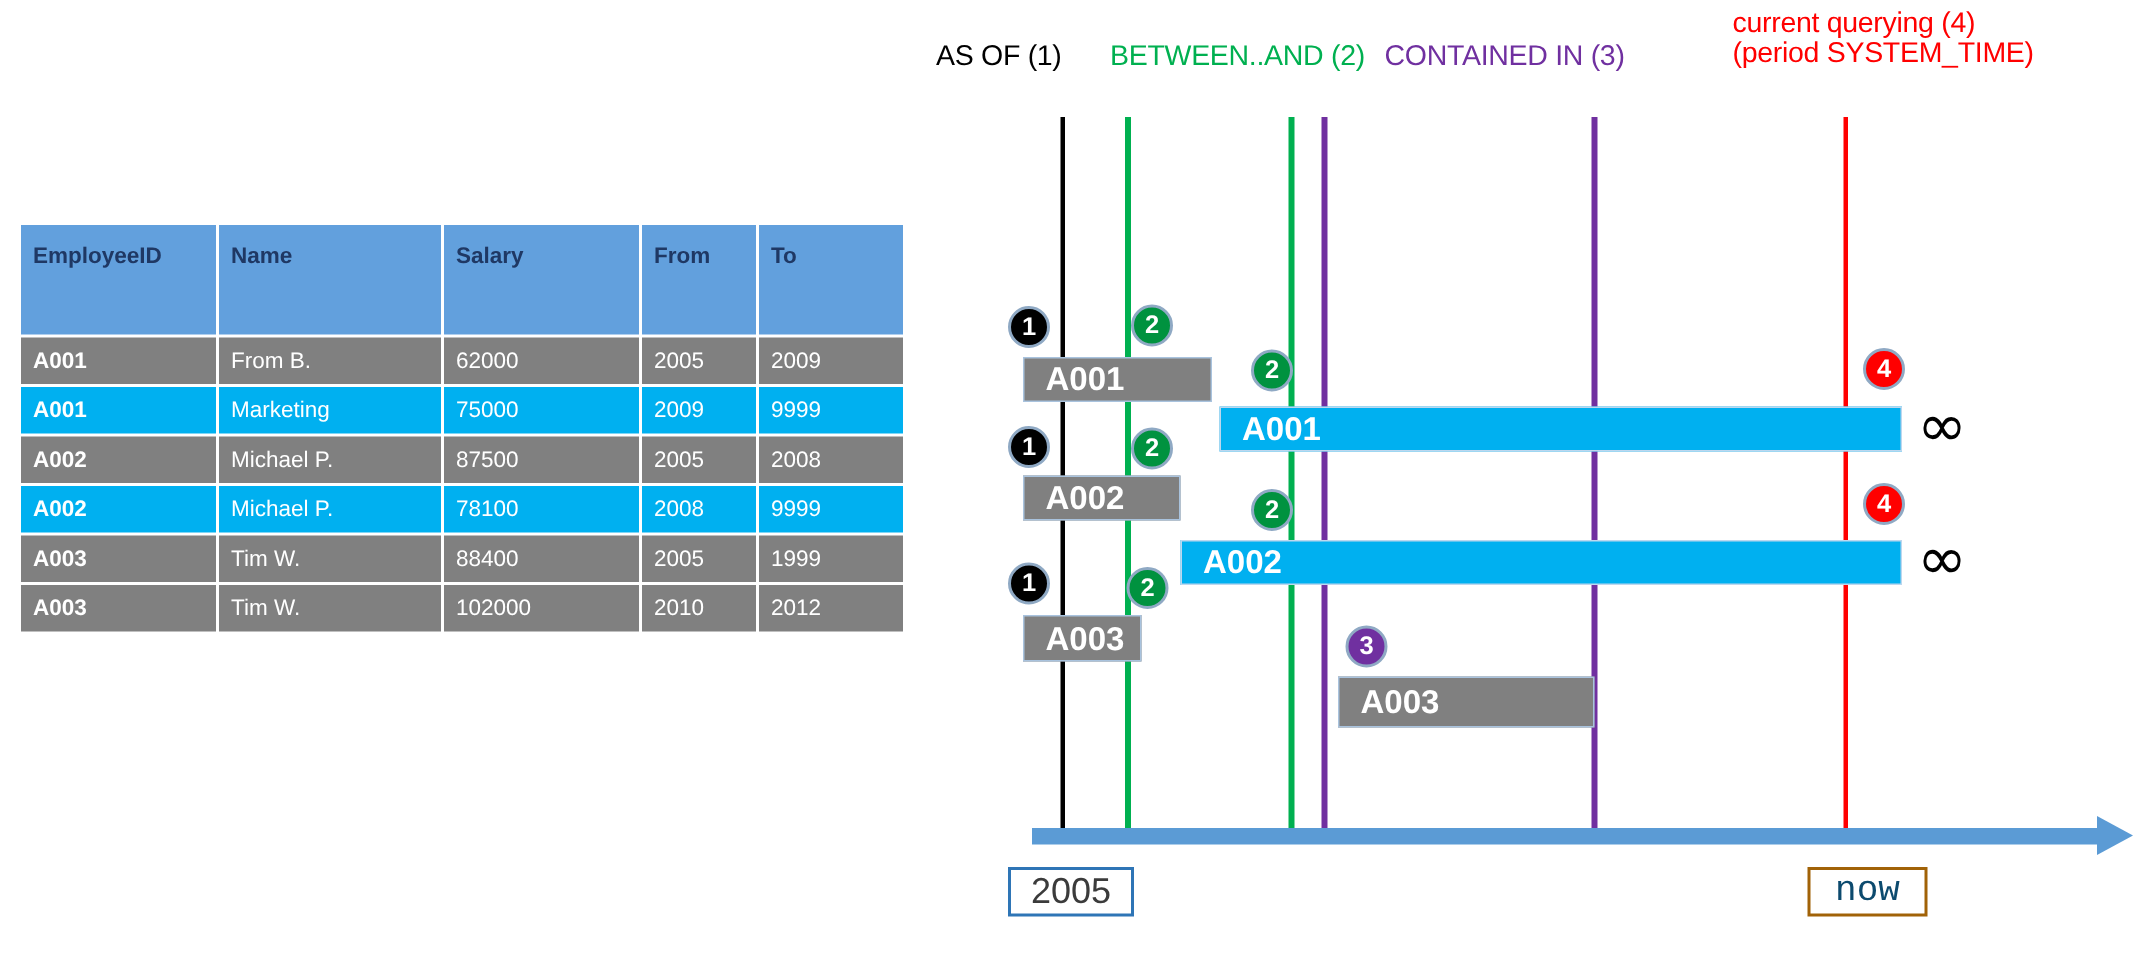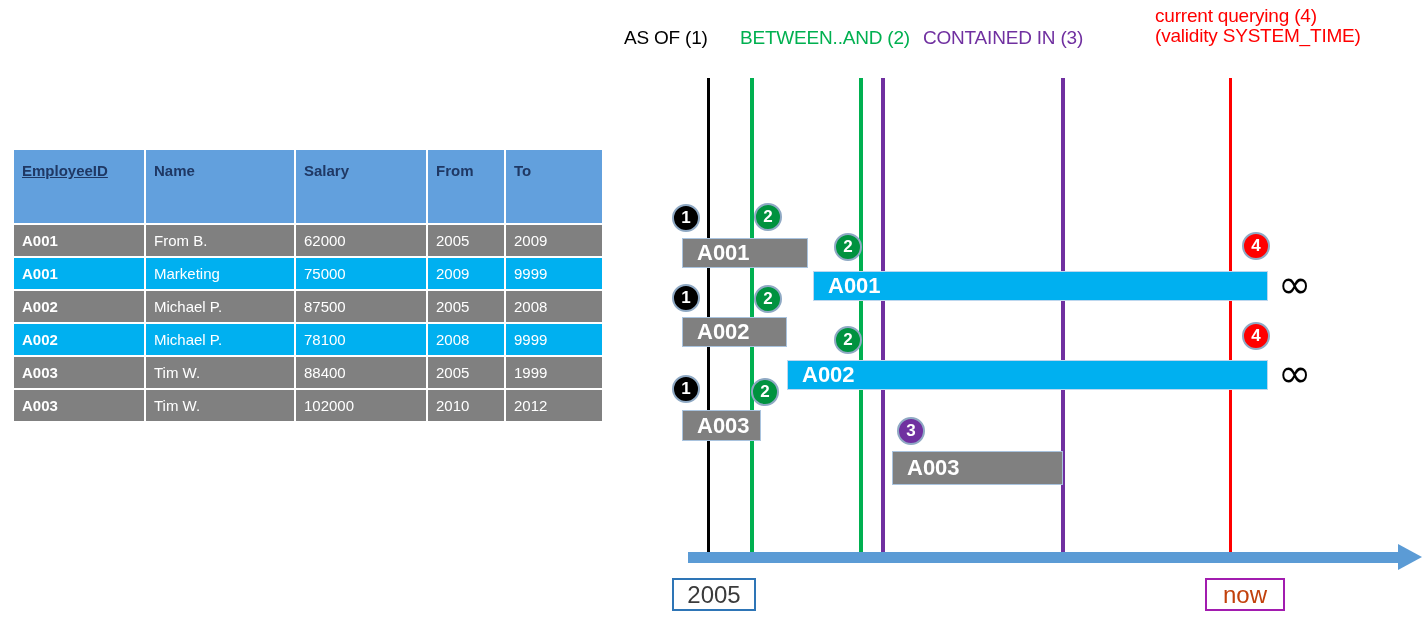--- a/index.html
+++ b/index.html
@@ -41,21 +41,20 @@
   }
   #employee-table thead th {
     background: #62a0dd;
     color: #1f3864;
     font-weight: bold;
     height: 54px;
     vertical-align: top;
     padding-top: 12px;
   }
   #employee-table thead th.key span {
-    text-decoration: underline;
   }
   #employee-table tbody tr.gray td {
     background: #808080;
     color: #ffffff;
   }
   #employee-table tbody tr.cyan td {
     background: #00b0f0;
     color: #ffffff;
   }
   #employee-table tbody td.c0 { font-weight: bold; }
@@ -149,21 +148,21 @@
 
   .axis-box {
     position: absolute;
     box-sizing: border-box;
     font-size: 24px;
     display: flex;
     align-items: center;
     justify-content: center;
   }
   .axis-box.start { border: 2px solid #2e75b6; color: #3b3b3b; }
-  .axis-box.end { border: 2px solid #a21caf; color: #c2410c; }
+  .axis-box.end { border: 2px solid #a16207; color: #0c4a6e; font-family: Liberation Mono, monospace; }
 
   .axis-caption {
     position: absolute;
     font-size: 29px;
     color: #000000;
     white-space: nowrap;
   }
 </style>
 </head>
 <body>
@@ -233,21 +232,21 @@
     </tbody>
   </table>
 
   <div id="diagram">
 
     <div class="legend black" style="left:14px; top:27px;">AS OF (1)</div>
     <div class="legend green" style="left:130px; top:27px;text-align:right;">BETWEEN..AND (2)</div>
     <div class="legend purple" style="left:313px; top:27px;">CONTAINED IN (3)</div>
     <div class="legend red" style="left:545px; top:6px;">
       <div>current querying (4)</div>
-      <div>(validity SYSTEM_TIME)</div>
+      <div>(period SYSTEM_TIME)</div>
     </div>
 
     <div class="vline black" style="left:97px;  top:78px; height:482px;"></div>
     <div class="vline green" style="left:140px; top:78px; height:482px;"></div>
     <div class="vline green" style="left:249px; top:78px; height:482px;"></div>
     <div class="vline purple" style="left:271px; top:78px; height:482px;"></div>
     <div class="vline purple" style="left:451px; top:78px; height:482px;"></div>
     <div class="vline red" style="left:619px; top:78px; height:482px;"></div>
 
     <div class="bar gray" style="left:72px; top:238px; width:126px; height:30px;">

